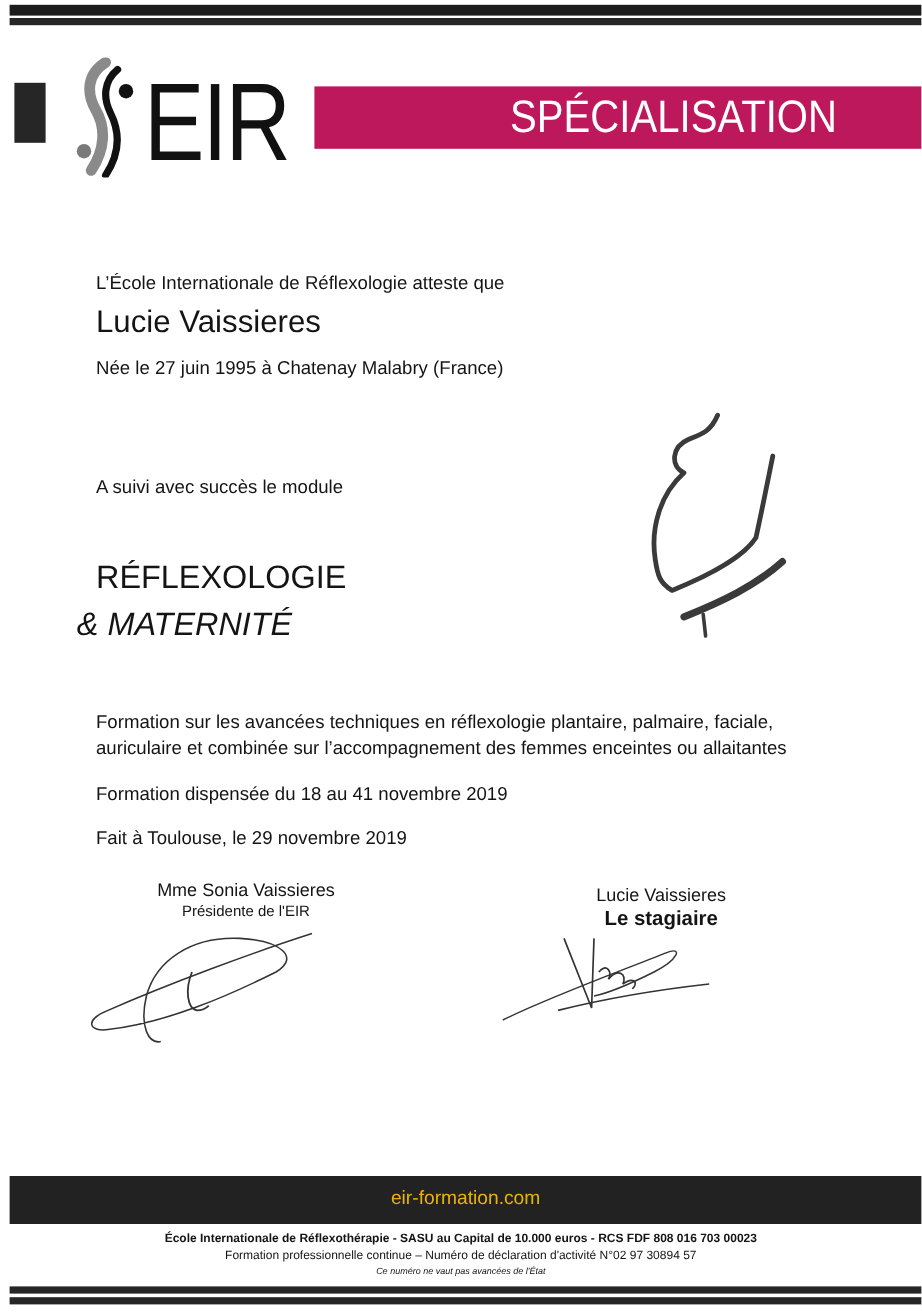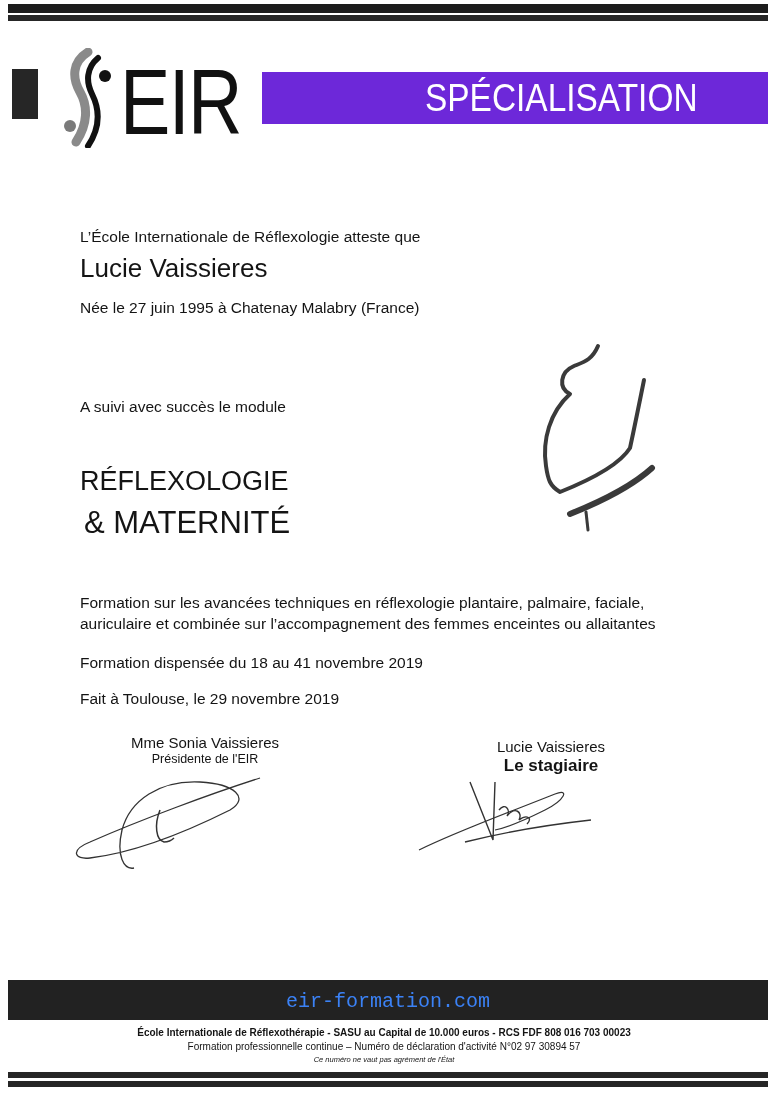--- a/index.html
+++ b/index.html
@@ -6,46 +6,46 @@
     html, body { width: 768px; height: 1095px; background: #ffffff; overflow: hidden; }
     body { position: relative; font-family: "Liberation Sans", sans-serif; color: #141414; }
 
     .top-rule-1 { position: absolute; left: 8px; top: 4px; width: 760px; height: 9px; background: #1c1c1c; }
     .top-rule-2 { position: absolute; left: 8px; top: 15px; width: 760px; height: 6px; background: #262626; }
 
     .logo-block { position: absolute; left: 12px; top: 69px; width: 26px; height: 50px; background: #262626; }
     .logo-mark { position: absolute; left: 58px; top: 48px; width: 58px; height: 100px; }
     .logo-text { position: absolute; left: 120px; top: 56px; font-size: 92px; line-height: 92px; font-weight: normal; letter-spacing: -2px; color: #111; transform: scaleX(0.82); transform-origin: left top; }
 
-    .spec-banner { position: absolute; left: 262px; top: 72px; width: 506px; height: 52px; background: #6d28d9; }
+    .spec-banner { position: absolute; left: 262px; top: 72px; width: 506px; height: 52px; background: #be185d; }
     .spec-banner-text { position: absolute; left: 163px; top: 6px; color: #ffffff; font-size: 38px; line-height: 40px; letter-spacing: 0px; transform: scaleX(0.88); transform-origin: left top; }
 
     .attest { position: absolute; left: 80px; top: 228px; font-size: 15.5px; }
     .recipient { position: absolute; left: 80px; top: 253px; font-size: 26px; }
     .birth { position: absolute; left: 80px; top: 299px; font-size: 15.5px; text-align: right; }
 
     .followed { position: absolute; left: 80px; top: 398px; font-size: 15.5px; }
     .module-line1 { position: absolute; left: 80px; top: 466px; font-size: 27px; }
-    .module-line2 { position: absolute; left: 84px; top: 505px; font-size: 31px; }
+    .module-line2 { position: absolute; left: 64px; top: 505px; font-size: 27px; font-style: italic; }
 
     .description { position: absolute; left: 80px; top: 592px; width: 620px; font-size: 15.5px; line-height: 21px; }
     .dates { position: absolute; left: 80px; top: 654px; font-size: 15.5px; }
     .place-date { position: absolute; left: 80px; top: 690px; font-size: 15.5px; }
 
     .sig-left-name { position: absolute; left: 120px; top: 734px; width: 170px; text-align: center; font-size: 15px; }
     .sig-left-role { position: absolute; left: 120px; top: 752px; width: 170px; text-align: center; font-size: 12.5px; }
     .sig-right-name { position: absolute; left: 476px; top: 738px; width: 150px; text-align: center; font-size: 15px; }
     .sig-right-role { position: absolute; left: 476px; top: 756px; width: 150px; text-align: center; font-size: 17px; font-weight: bold; }
 
     .sig-left-scribble { position: absolute; left: 60px; top: 770px; width: 210px; height: 105px; }
     .sig-right-scribble { position: absolute; left: 415px; top: 780px; width: 180px; height: 75px; }
     .illustration { position: absolute; left: 540px; top: 340px; width: 130px; height: 200px; }
 
     .footer-banner { position: absolute; left: 8px; top: 980px; width: 760px; height: 40px; background: #222222; }
-    .footer-banner-text { position: absolute; left: 0; width: 100%; top: 10px; text-align: center; color: #3b82f6; font-size: 20px; font-family: Liberation Mono, monospace; }
+    .footer-banner-text { position: absolute; left: 0; width: 100%; top: 10px; text-align: center; color: #eab308; font-size: 16px; }
 
     .footer-line1 { position: absolute; left: 0; width: 768px; top: 1027px; text-align: center; font-size: 10px; font-weight: bold; }
     .footer-line2 { position: absolute; left: 0; width: 768px; top: 1041px; text-align: center; font-size: 10px; }
     .footer-line3 { position: absolute; left: 0; width: 768px; top: 1055px; text-align: center; font-size: 7.5px; font-style: italic; }
 
     .bottom-rule-1 { position: absolute; left: 8px; top: 1072px; width: 760px; height: 6px; background: #262626; }
     .bottom-rule-2 { position: absolute; left: 8px; top: 1081px; width: 760px; height: 6px; background: #262626; }
   </style>
 </head>
 <body>
@@ -99,16 +99,16 @@
   <path d="M84 30 C90 22, 96 30, 92 36 C100 26, 108 32, 104 40 C112 34, 118 38, 112 44" fill="none" stroke="#333" stroke-width="1.4"></path>
   <path d="M50 62 C90 52, 140 44, 176 40" fill="none" stroke="#333" stroke-width="1.4"></path>
 </svg>
 
 <div class="footer-banner">
   <div class="footer-banner-text">eir-formation.com</div>
 </div>
 
 <div class="footer-line1">École Internationale de Réflexothérapie - SASU au Capital de 10.000 euros - RCS FDF 808 016 703 00023</div>
 <div class="footer-line2">Formation professionnelle continue – Numéro de déclaration d'activité N°02 97 30894 57</div>
-<div class="footer-line3">Ce numéro ne vaut pas agrément de l'État</div>
+<div class="footer-line3">Ce numéro ne vaut pas avancées de l'État</div>
 
 <div class="bottom-rule-1"></div>
 <div class="bottom-rule-2"></div>
 
 </body></html>

